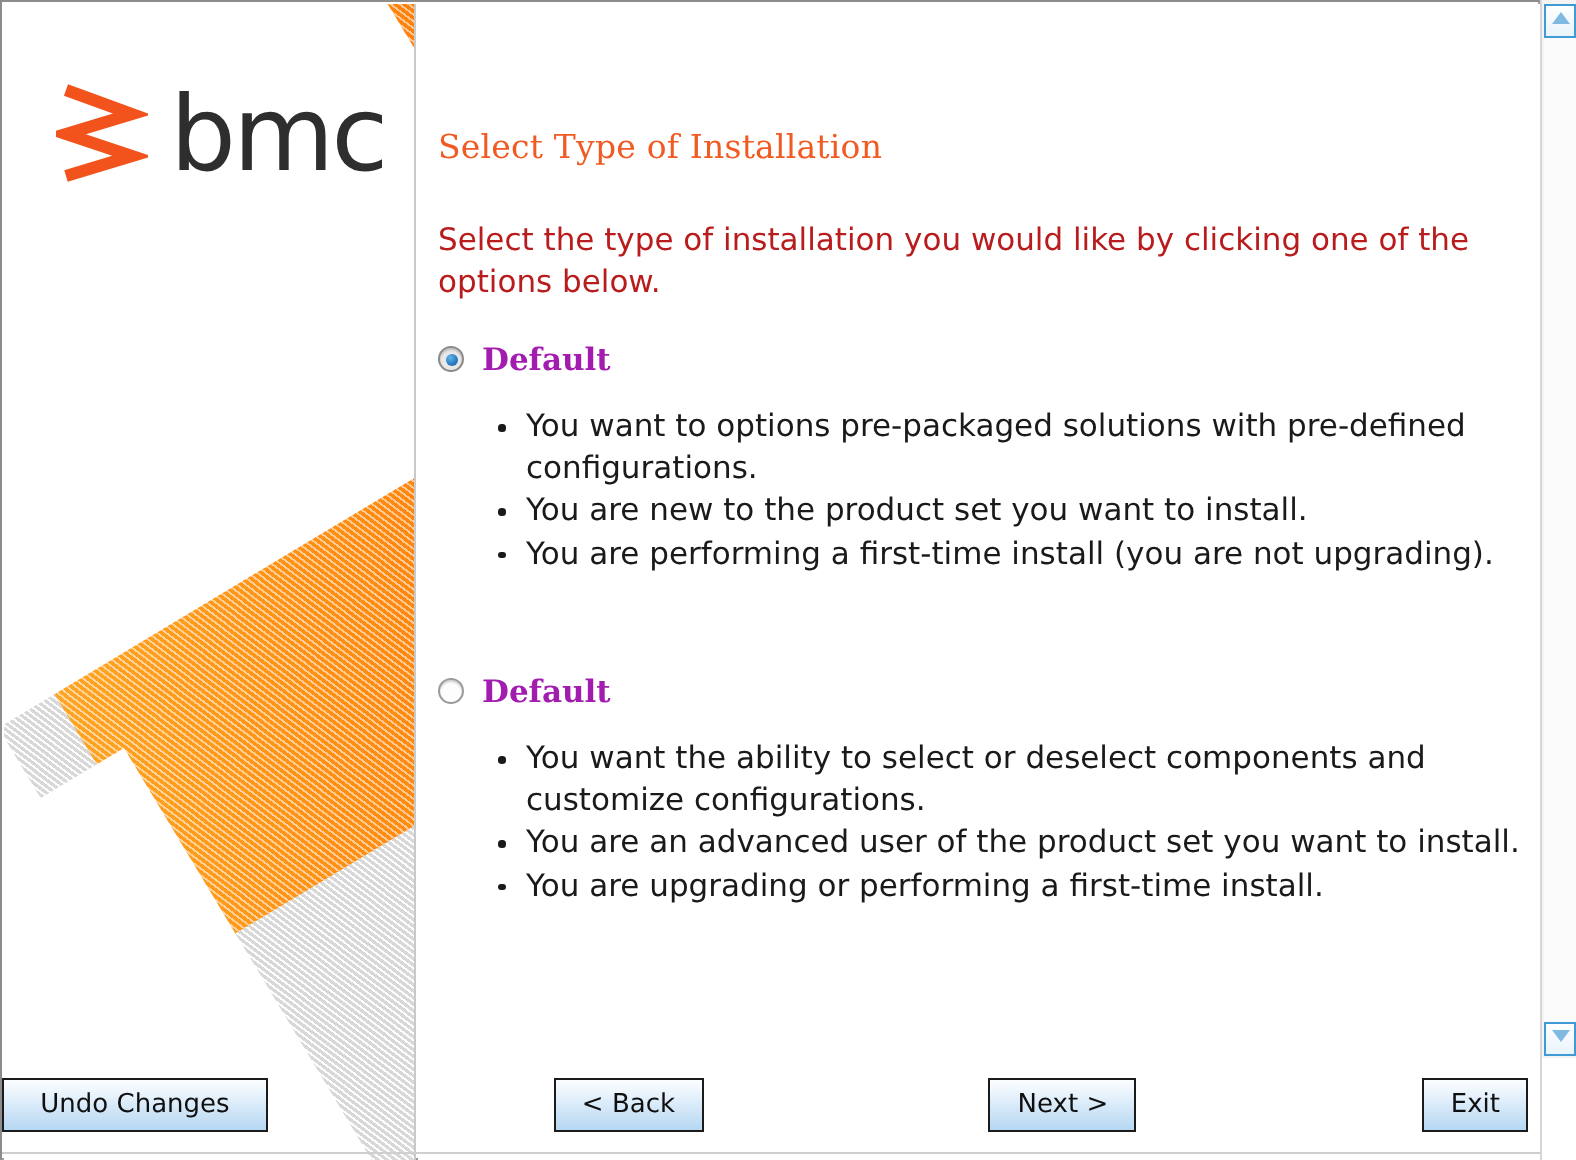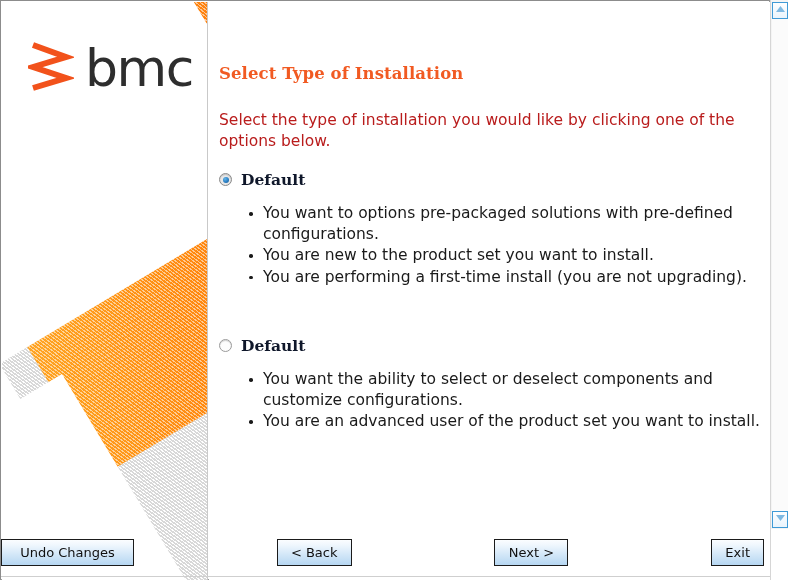--- a/index.html
+++ b/index.html
@@ -138,21 +138,21 @@
     width: 561px;
     height: 578px;
     background: #ffffff;
     box-sizing: border-box;
   }
   .page-title {
     position: absolute;
     left: 10px;
     top: 62px;
     font-size: 16.5px;
-    font-weight: bold;
+    font-weight: normal;
     color: #f15a22;
     font-family: "DejaVu Serif", serif;
     letter-spacing: 0.1px;
   }
   .intro {
     position: absolute;
     left: 10px;
     top: 108px;
     width: 555px;
     font-size: 15.5px;
@@ -191,21 +191,21 @@
     top: 2.5px;
     width: 6px;
     height: 6px;
     border-radius: 50%;
     background: radial-gradient(circle at 35% 32%, #63b5e8 0%, #2b7fc4 55%, #14568f 100%);
   }
   .option-label {
     font-family: "DejaVu Serif", serif;
     font-size: 15.5px;
     font-weight: bold;
-    color: #0f172a;
+    color: #a21caf;
   }
   .bullets {
     margin: 0;
     padding: 0;
     list-style: none;
     margin-top: 14px;
     margin-left: 27px;
     width: 530px;
   }
   .bullets li {
@@ -355,20 +355,21 @@
       </div>
 
       <div class="option-block option-custom">
         <div class="option-head">
           <span class="radio"></span>
           <span class="option-label">Default</span>
         </div>
         <ul class="bullets">
           <li>You want the ability to select or deselect components and customize configurations.</li>
           <li>You are an advanced user of the product set you want to install.</li>
+          <li>You are upgrading or performing a first-time install.</li>
         </ul>
       </div>
 
     </div>
 
     <div class="button-bar">
       <button class="btn btn-undo">Undo Changes</button>
       <button class="btn btn-back">&lt; Back</button>
       <button class="btn btn-next">Next &gt;</button>
       <button class="btn btn-exit">Exit</button>

